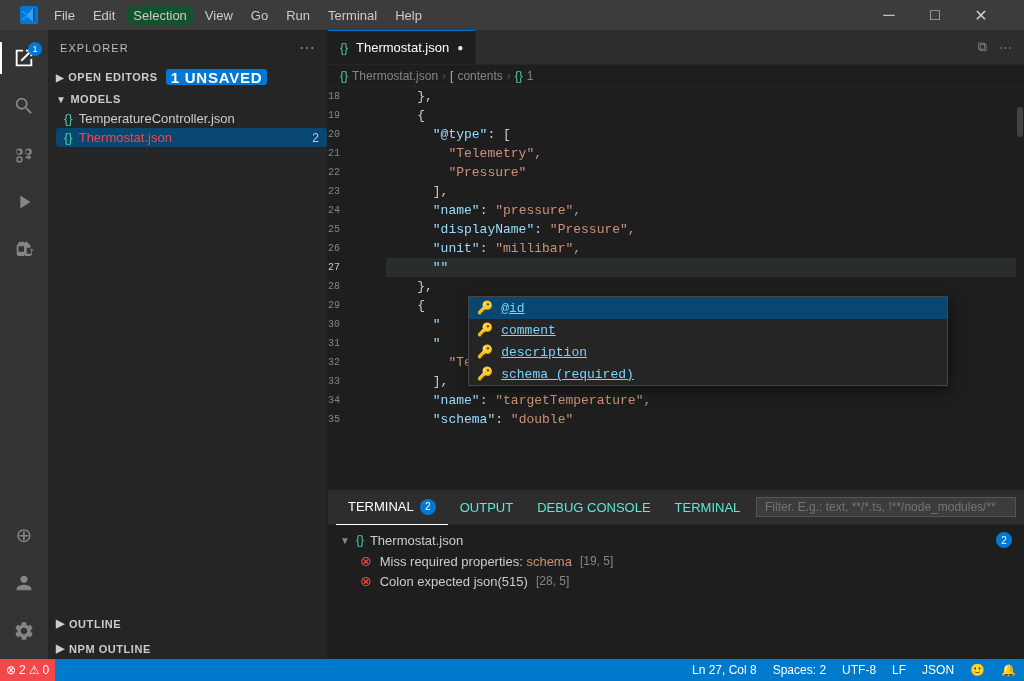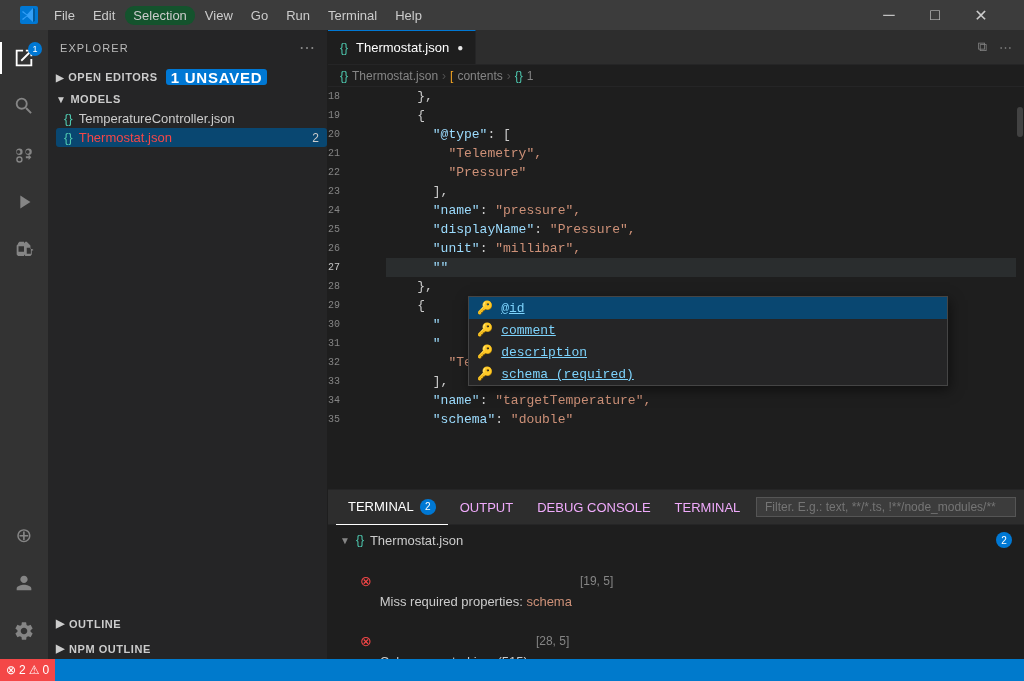--- a/index.html
+++ b/index.html
@@ -76,33 +76,33 @@
     
     #autocomplete { position: absolute; top: 209px; left: 90px; background: #252526; border: 1px solid #454545; box-shadow: 2px 4px 12px rgba(0,0,0,0.5); z-index: 100; width: 480px; font-family: 'Consolas', 'Courier New', monospace; font-size: 13px; }
     .ac-item { display: flex; align-items: center; padding: 3px 8px; gap: 8px; cursor: pointer; color: #cccccc; height: 22px; }
     .ac-item.selected { background: #094771; }
     .ac-icon { color: #c5c5c5; font-size: 13px; display: flex; align-items: center; }
     .ac-text { color: #7dd3fc; text-decoration: underline; }
 
     
     #bottom-panel { height: 170px; background: #1e1e1e; border-top: 1px solid #252526; display: flex; flex-direction: column; flex-shrink: 0; }
     #panel-tabs { display: flex; align-items: center; background: #2d2d2d; border-bottom: 1px solid #252526; padding: 0 8px; height: 35px; gap: 0; }
-    .panel-tab { padding: 0 12px; height: 35px; display: flex; align-items: center; cursor: pointer; color: #f0abfc; font-size: 13px; position: relative; }
+    .panel-tab { padding: 0 12px; height: 35px; display: flex; align-items: center; cursor: pointer; color: #5eead4; font-size: 13px; position: relative; }
     .panel-tab.active { color: #ffffff; border-bottom: 1px solid #ffffff; }
     .panel-tab .ptab-badge { margin-left: 6px; background: #0078d4; color: white; border-radius: 10px; font-size: 10px; min-width: 16px; height: 16px; display: flex; align-items: center; justify-content: center; padding: 0 4px; }
     #panel-filter { margin-left: auto; background: #3c3c3c; border: 1px solid #555; color: #cccccc; font-size: 12px; padding: 2px 8px; width: 260px; outline: none; font-family: 'Segoe UI', sans-serif; }
 
     #panel-content { flex: 1; overflow-y: auto; padding: 4px 8px; }
     .error-group { margin-bottom: 4px; }
     .error-group-header { display: flex; align-items: center; padding: 3px 4px; cursor: pointer; color: #cccccc; font-size: 13px; gap: 6px; }
     .error-group-header .chevron { color: #858585; font-size: 10px; }
     .error-group-header .group-badge { background: #0078d4; color: white; border-radius: 10px; font-size: 10px; min-width: 16px; height: 16px; display: flex; align-items: center; justify-content: center; padding: 0 4px; margin-left: auto; }
     .error-item { display: flex; align-items: center; padding: 2px 4px 2px 24px; font-size: 13px; color: #cccccc; gap: 8px; cursor: pointer; }
     .error-icon { color: #f44747; font-size: 14px; }
-    .error-msg { color: #cccccc; margin-top: 41px; }
+    .error-msg { color: #cccccc; }
     .error-msg .highlight { color: #ce9178; }
     .error-loc { color: #858585; font-size: 12px; }
 
     
     #status-bar { height: 22px; background: #007acc; display: flex; align-items: center; justify-content: space-between; flex-shrink: 0; }
     .status-left { display: flex; align-items: center; height: 100%; }
     .status-right { display: flex; align-items: center; height: 100%; }
     .status-item { padding: 0 8px; font-size: 12px; color: #ffffff; cursor: pointer; display: flex; align-items: center; gap: 4px; height: 100%; }
     #status-bar .error-count { background: #f44747; padding: 0 6px; display: flex; align-items: center; gap: 3px; height: 100%; cursor: pointer; }
 
@@ -366,13 +366,36 @@
 
 <div id="status-bar">
   <div class="status-left">
     <div class="status-item error-count">
       <span>⊗</span>
       <span>2</span>
       <span>⚠</span>
       <span>0</span>
     </div>
   </div>
+  <div class="status-right">
+    <div class="status-item">
+      <span>Ln 27, Col 8</span>
+    </div>
+    <div class="status-item">
+      <span>Spaces: 2</span>
+    </div>
+    <div class="status-item">
+      <span>UTF-8</span>
+    </div>
+    <div class="status-item">
+      <span>LF</span>
+    </div>
+    <div class="status-item">
+      <span>JSON</span>
+    </div>
+    <div class="status-item">
+      <span>🙂</span>
+    </div>
+    <div class="status-item">
+      <span>🔔</span>
+    </div>
+  </div>
 </div>
 
 </body></html>

